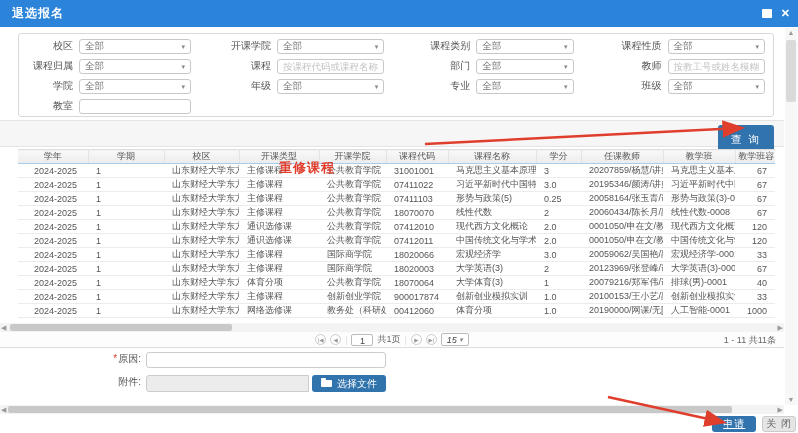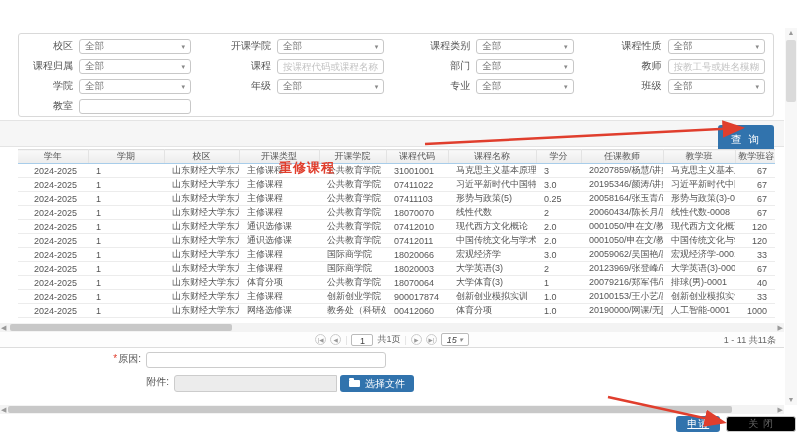--- a/index.html
+++ b/index.html
@@ -58,44 +58,51 @@
   .pg-center{display:flex;align-items:center;gap:4px;}
   .pg-btn{display:inline-block;min-width:11px;height:11px;border:1px solid #ccc;border-radius:50%;color:#999;font-size:5.5px;line-height:10px;text-align:center;background:#fdfdfd;}
   .pg-sep{color:#ddd;}
   .pg-box{display:inline-block;width:22px;height:12px;border:1px solid #bbb;border-radius:2px;background:#fff;text-align:center;line-height:12px;font-size:9px;color:#444;}
   .pg-select{display:inline-flex;width:28px;height:13px;border:1px solid #bbb;border-radius:2px;background:#fff;align-items:center;justify-content:space-between;padding:0 5px;font-size:9px;color:#444;font-style:italic;}
   .pg-summary{position:absolute;right:8px;top:2px;font-size:9px;color:#666;}
 
   
   .formrow{position:absolute;left:0;display:flex;align-items:flex-start;}
   .reason{top:352px;height:17px;}
-  .attach{top:375px;height:19px;padding-left:28px;}
+  .attach{top:375px;height:19px;}
   .rowlabel{width:146px;text-align:right;font-size:10px;color:#555;padding-right:5px;white-space:nowrap;}
   .req{color:#e03e2d;font-style:normal;margin-right:1px;}
   .reason-input{width:240px;height:16px;border:1px solid #ccc;border-radius:3px;padding:0 5px;font-size:10px;outline:none;}
   .file-box{display:inline-block;width:163px;height:17px;background:#ececec;border:1px solid #ccc;border-radius:3px 0 0 3px;}
   .file-btn{height:17px;padding:0 9px;font-size:10px;display:inline-flex;align-items:center;gap:5px;margin-left:3px;border-radius:3px;}
   .folder{position:relative;display:inline-block;width:11px;height:7px;background:#fff;border-radius:1px;}
   .folder::before{content:"";position:absolute;left:0;top:-2px;width:5px;height:2px;background:#fff;border-radius:1px 1px 0 0;}
 
   
   .footer{position:absolute;right:2px;top:416px;display:flex;gap:6px;}
   .footer .btn{height:16px;font-size:10px;letter-spacing:1px;}
   .apply-btn{padding:0 11px;text-decoration:underline;}
-  .ghost{background:#000000;border:1px solid #ccc;color:#666;padding:0 21px;border-radius:3px;}
+  .ghost{background:#e5e5e5;border:1px solid #ccc;color:#666;padding:0 3px;border-radius:3px;}
 
   
   .annot-text{position:absolute;left:279px;top:159px;font-size:13px;font-weight:bold;color:var(--annotation-red,#e03e2d);letter-spacing:1px;z-index:51;}
   .annot-arrows{position:absolute;left:0;top:0;width:798px;height:433px;pointer-events:none;z-index:50;}
 </style>
 </head>
 <body>
 
 <div class="app">
 
+  <div class="titlebar">
+    <span class="title">退选报名</span>
+    <span class="win-icons">
+      <span class="max"></span>
+      <span class="closex">✕</span>
+    </span>
+  </div>
 
   <div class="panel">
     <div class="fgrid">
         <div class="flabel">校区</div>
         <div class="fselect">
           <span class="fval">全部</span>
           <span class="farrow">▾</span>
         </div>
         <div class="flabel">开课学院</div>
         <div class="fselect">

